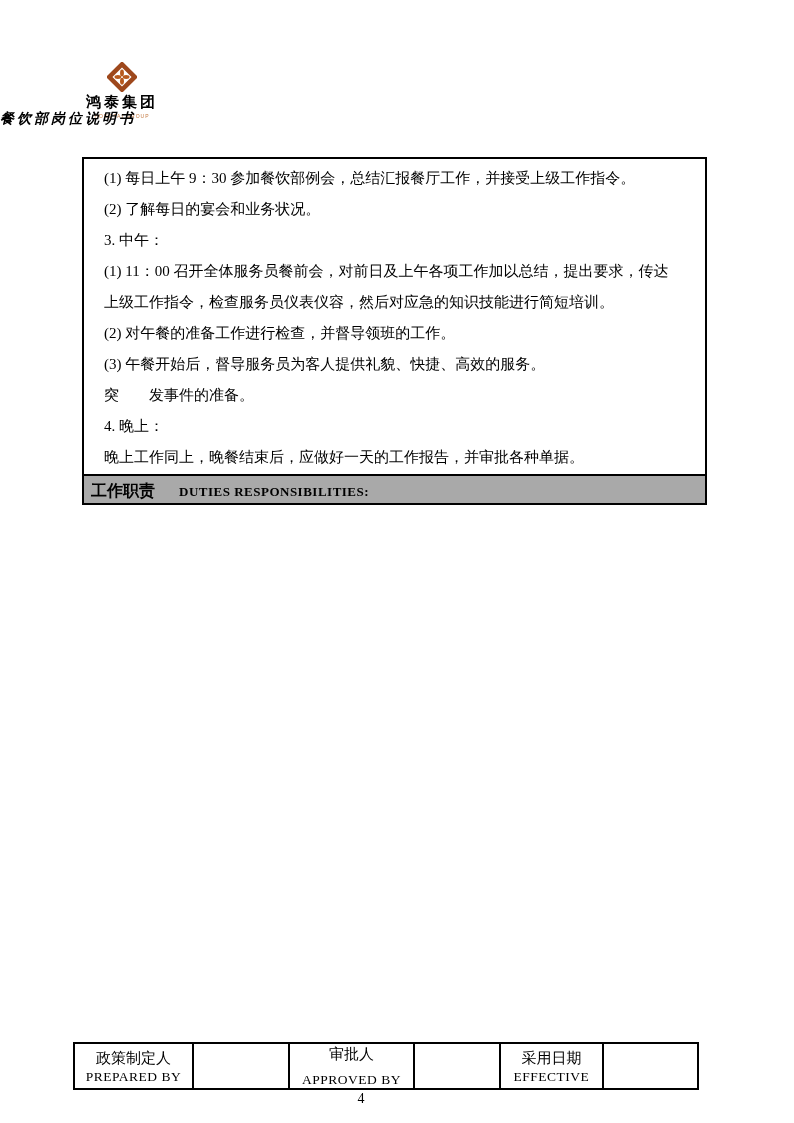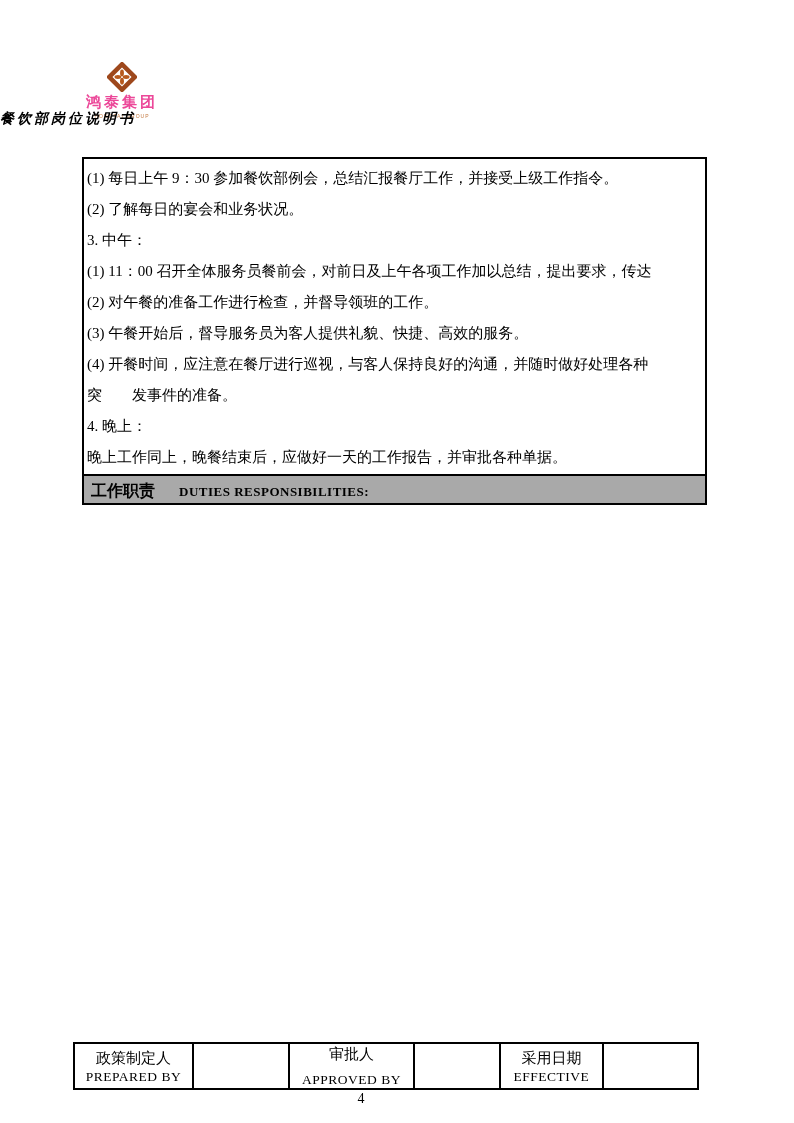--- a/index.html
+++ b/index.html
@@ -7,39 +7,39 @@
   .page {
     position:relative; width:794px; height:1123px;
     background:#ffffff; margin:0 auto; overflow:hidden;
     color:#000;
   }
   
   .logo { position:absolute; left:82px; top:62px; width:80px; text-align:center; }
   .logo svg { display:block; margin:0 auto; }
   .logo-cn {
     font-size:15px; font-weight:bold; letter-spacing:3px;
-    color:#ec4899; margin-top:1px; white-space:nowrap;
+    color:#000000; margin-top:1px; white-space:nowrap;
     font-family:"DejaVu Sans", sans-serif;
   }
   .logo-en {
     font-size:5px; color:#c4783f; letter-spacing:1px; margin-top:1px;
     font-family:"Liberation Sans", sans-serif;
   }
   
   .doc-title {
     position:absolute; left:0; top:110px; width:746px;
     text-align:left; font-size:14px; font-weight:bold;
     letter-spacing:3px; font-family:"DejaVu Sans", sans-serif;font-style:italic;
   }
   
   .main-table {
     position:absolute; left:82px; top:157px; width:625px;
     border:2px solid #000;
   }
-  .duties-text { padding:4px 2px 1px 3px; }
+  .duties-text { padding:4px 2px 1px 20px; }
   .duty-line {
     height:31px; line-height:31px; font-size:15px;
     white-space:nowrap; overflow:hidden;
     font-family:"Liberation Serif", serif;
   }
   .section-band {
     border-top:2px solid #000;
     background:#a9a9a9;
     height:29px; line-height:29px;
     padding-left:7px; white-space:nowrap;
@@ -96,23 +96,23 @@
   </div>
 
   <h1 class="doc-title">餐饮部岗位说明书</h1>
 
   <div class="main-table">
     <div class="duties-text">
       <div class="duty-line">(1) 每日上午 9：30 参加餐饮部例会，总结汇报餐厅工作，并接受上级工作指令。</div>
       <div class="duty-line">(2) 了解每日的宴会和业务状况。</div>
       <div class="duty-line">3. 中午：</div>
       <div class="duty-line">(1) 11：00 召开全体服务员餐前会，对前日及上午各项工作加以总结，提出要求，传达</div>
+      <div class="duty-line">上级工作指令，检查服务员仪表仪容，然后对应急的知识技能进行简短培训。</div>
       <div class="duty-line">(2) 对午餐的准备工作进行检查，并督导领班的工作。</div>
       <div class="duty-line">(3) 午餐开始后，督导服务员为客人提供礼貌、快捷、高效的服务。</div>
-      <div class="duty-line">(4) 开餐时间，应注意在餐厅进行巡视，与客人保持良好的沟通，并随时做好处理各种</div>
       <div class="duty-line">突　　发事件的准备。</div>
       <div class="duty-line">4. 晚上：</div>
       <div class="duty-line">晚上工作同上，晚餐结束后，应做好一天的工作报告，并审批各种单据。</div>
     </div>
     <div class="section-band">
       <span class="band-cn">工作职责</span>
       <span class="band-en">DUTIES RESPONSIBILITIES:</span>
     </div>
   </div>
 

